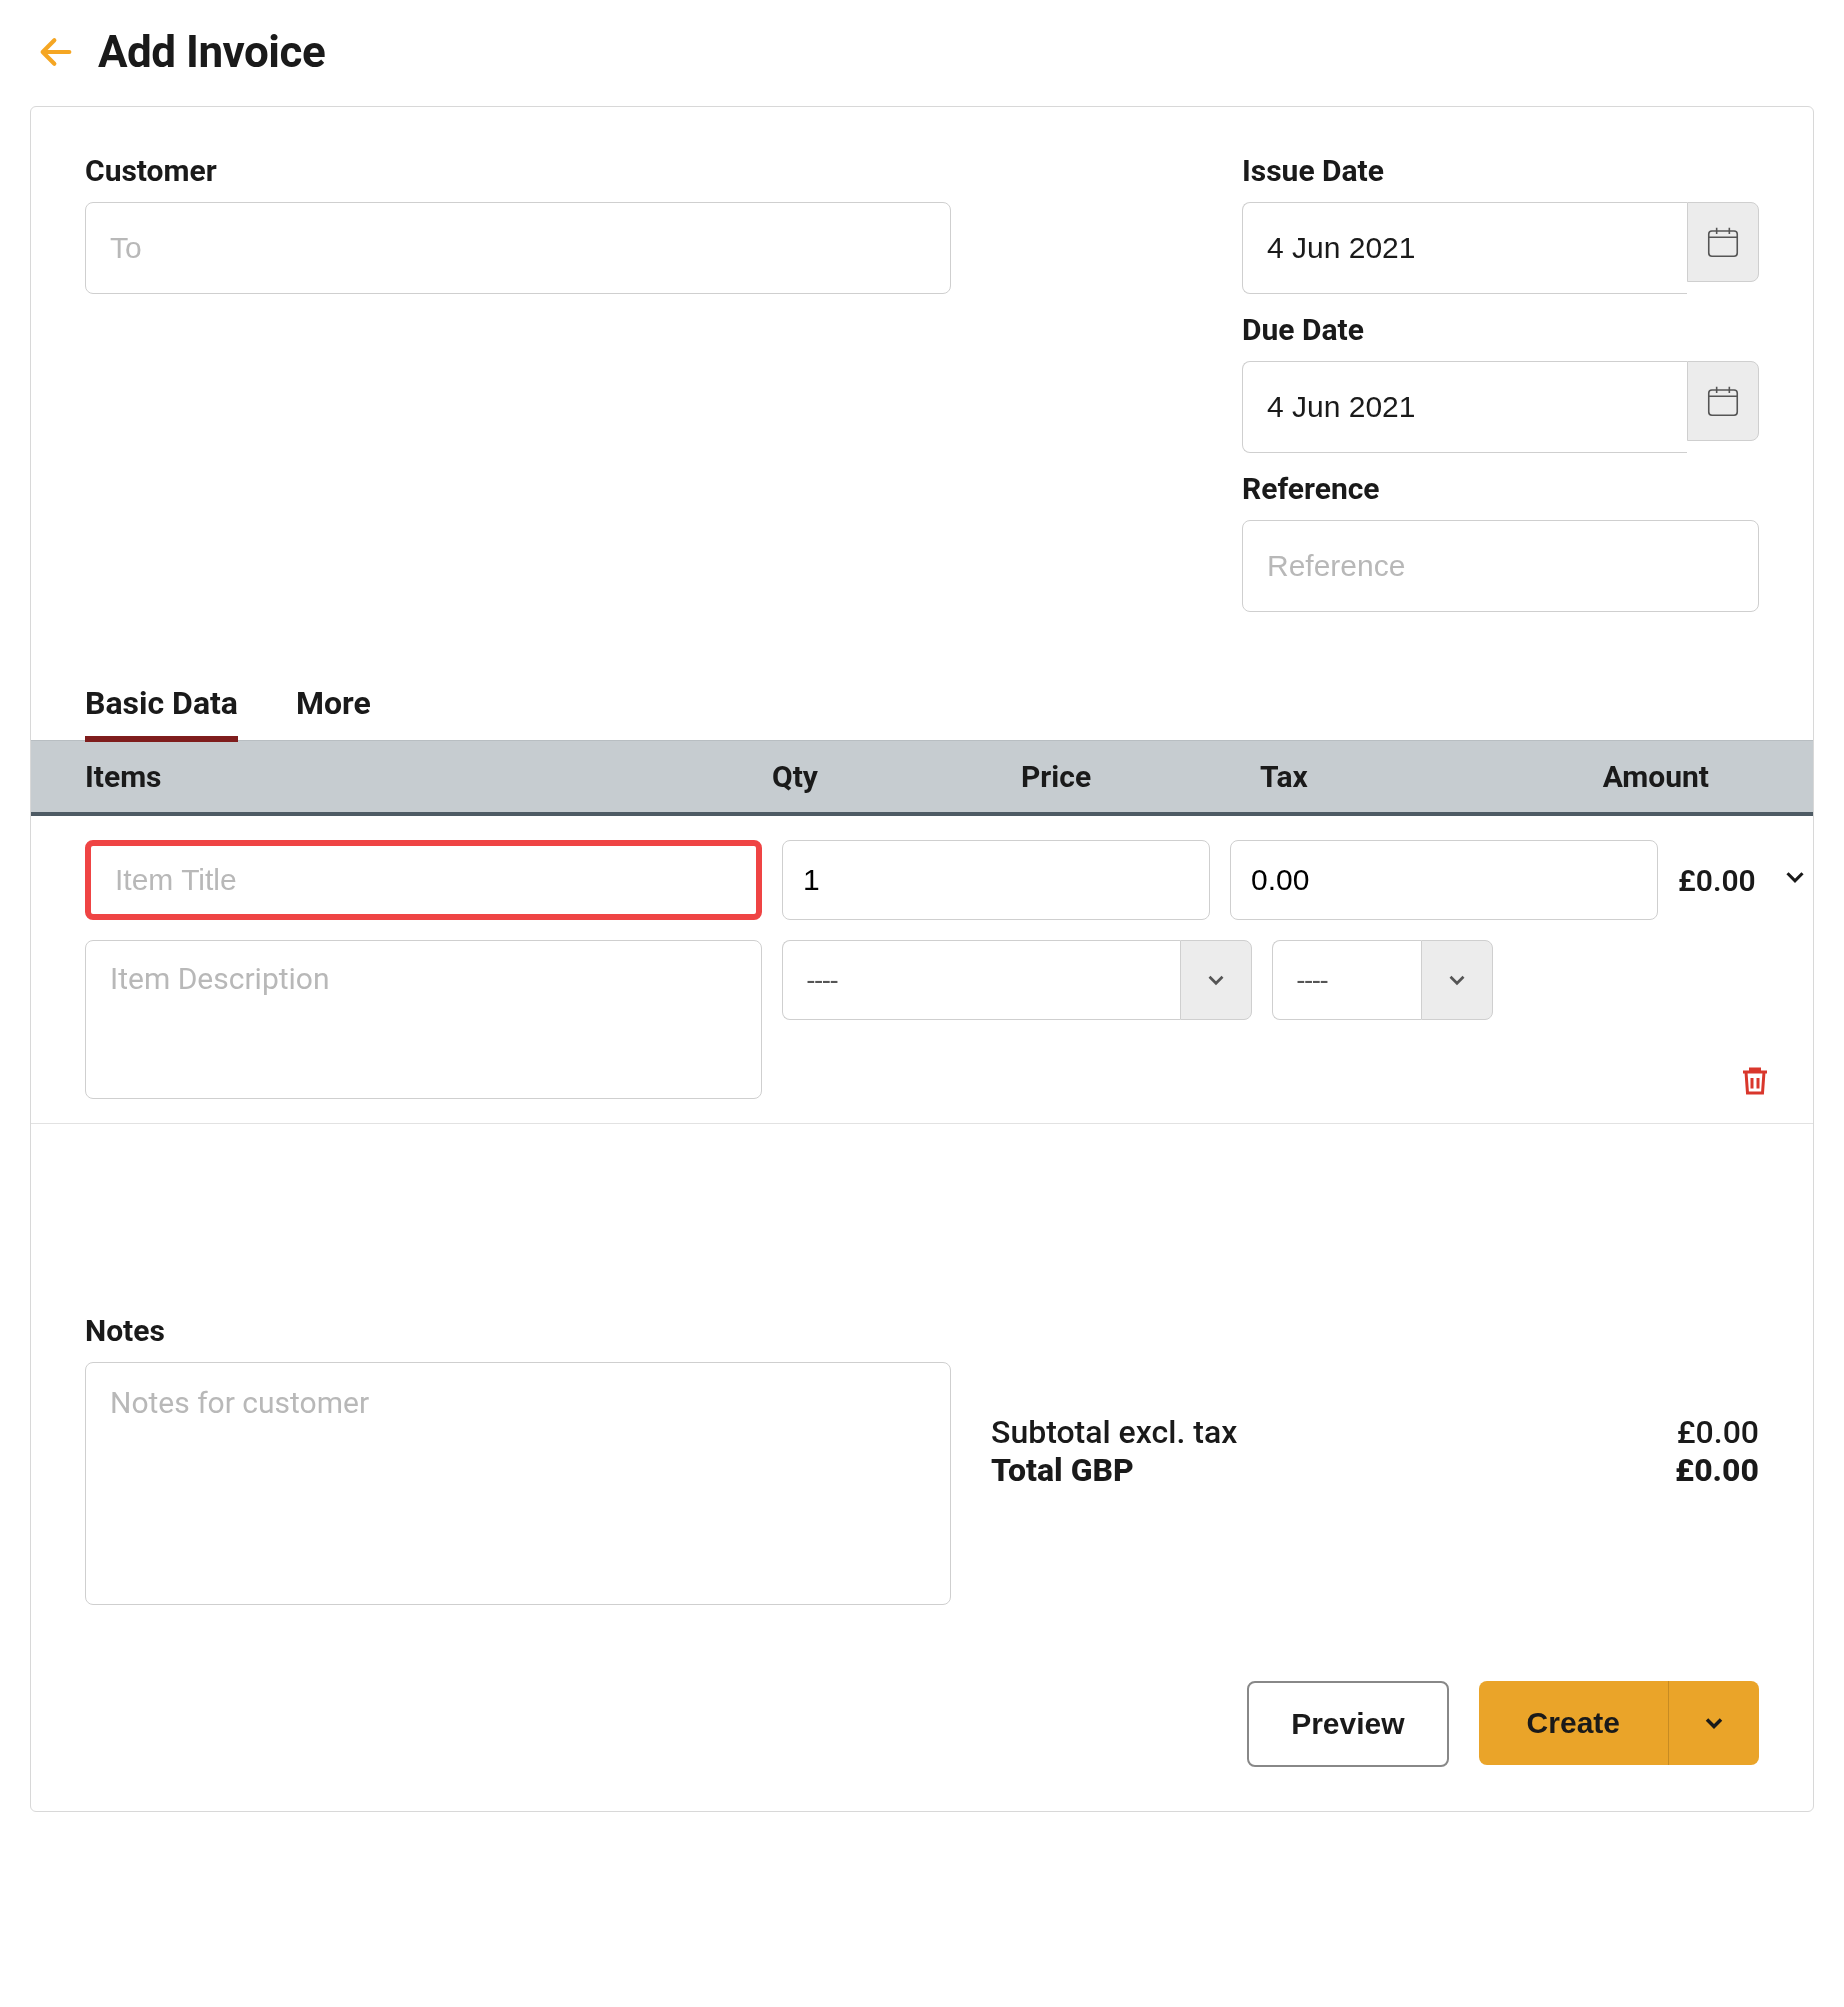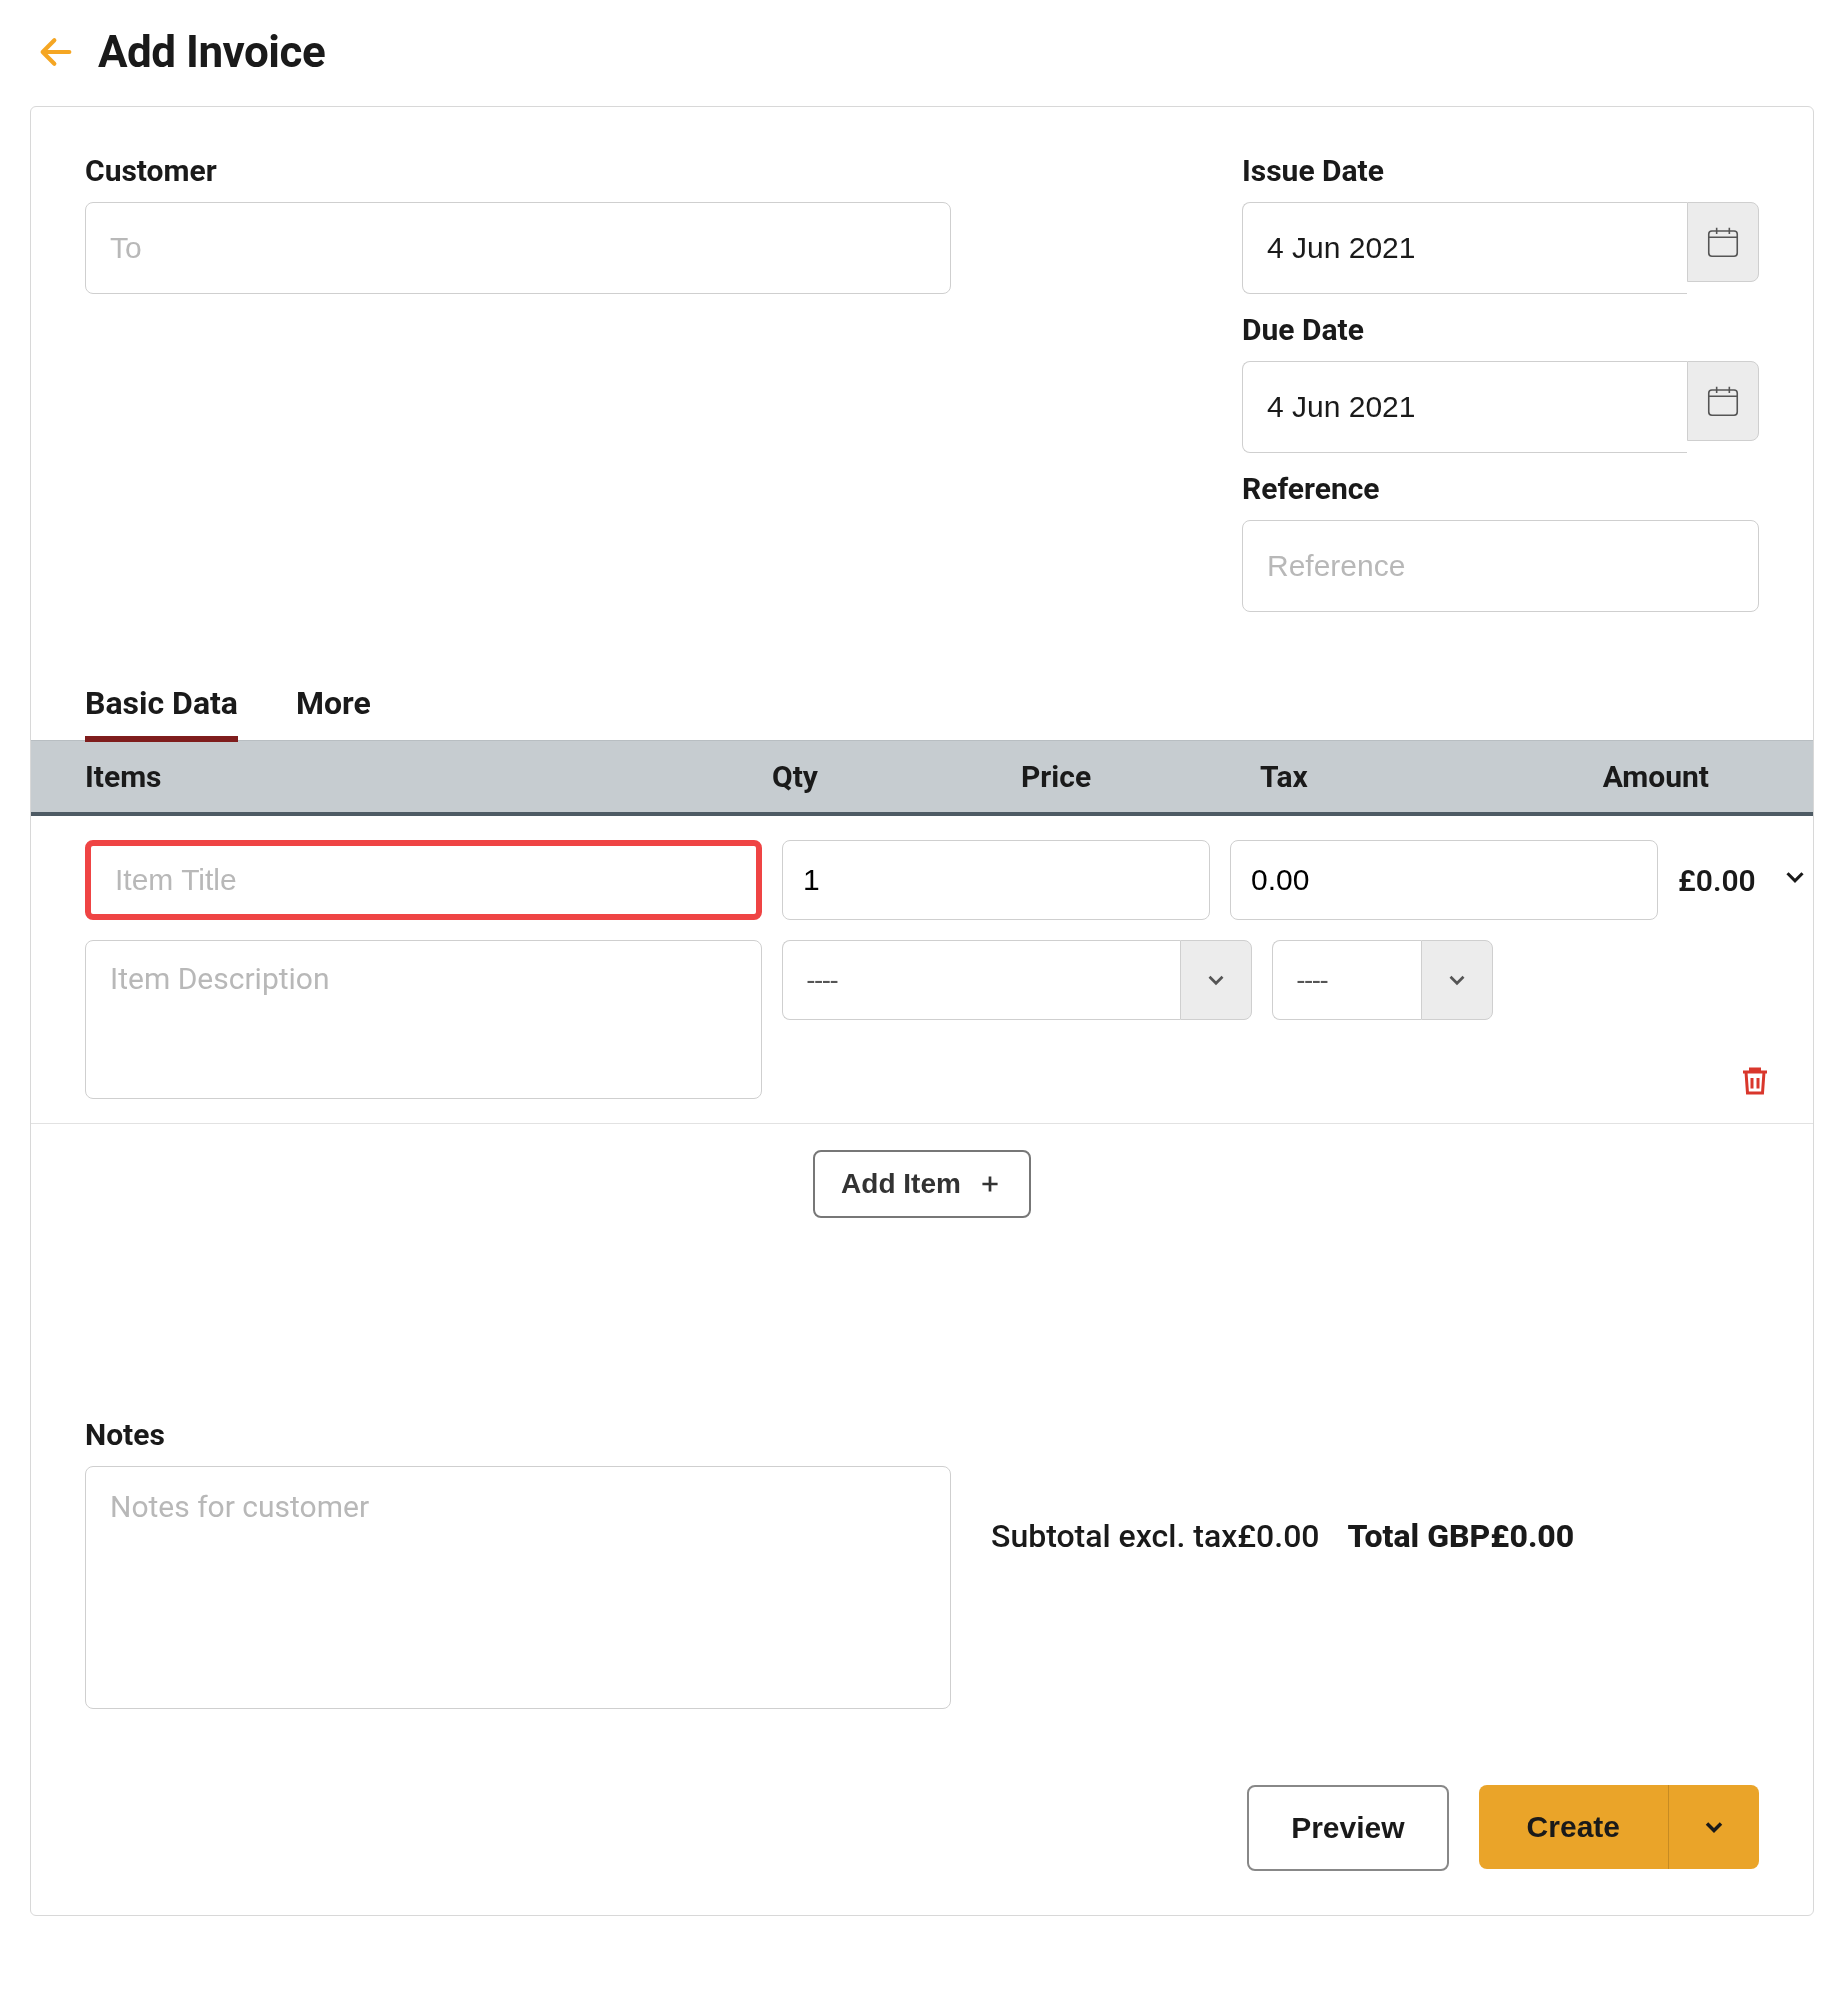--- a/index.html
+++ b/index.html
@@ -276,22 +276,21 @@
     border-radius: 8px;
     padding: 22px 24px;
     font-size: 30px;
     resize: none;
     outline: none;
     font-family: inherit;
   }
   .totals-col {
     flex: 1;
     display:flex;
-    flex-direction: row;
-    gap: 28px;
+    flex-direction: column;
     padding-top: 100px;
   }
   .totals-row {
     display:flex;
     justify-content: space-between;
     font-size: 32px;
   }
   .totals-row.subtotal { font-weight: 500; }
   .totals-row.grand   { font-weight: 800; }
 
@@ -446,28 +445,20 @@
       </div>
     </div>
 
     <div class="delete-btn">
       <svg viewBox="0 0 24 24">
         <path d="M4 6h16M9 6V4h6v2M6 6l1 14h10l1-14M10 10v7M14 10v7"></path>
       </svg>
     </div>
   </div>
 
-  <div class="add-item-row">
-    <button class="add-item-btn">
-      <span>Add Item</span>
-      <svg viewBox="0 0 24 24">
-          <path d="M12 5v14M5 12h14"></path>
-        </svg>
-    </button>
-  </div>
 
   <div class="bottom-area">
     <div class="notes-col">
       <div class="field-label">Notes</div>
       <textarea class="notes-textarea" placeholder="Notes for customer" style=""></textarea>
     </div>
     <div class="totals-col">
       <div class="totals-row subtotal">
         <span>Subtotal excl. tax</span>
         <span>£0.00</span>

